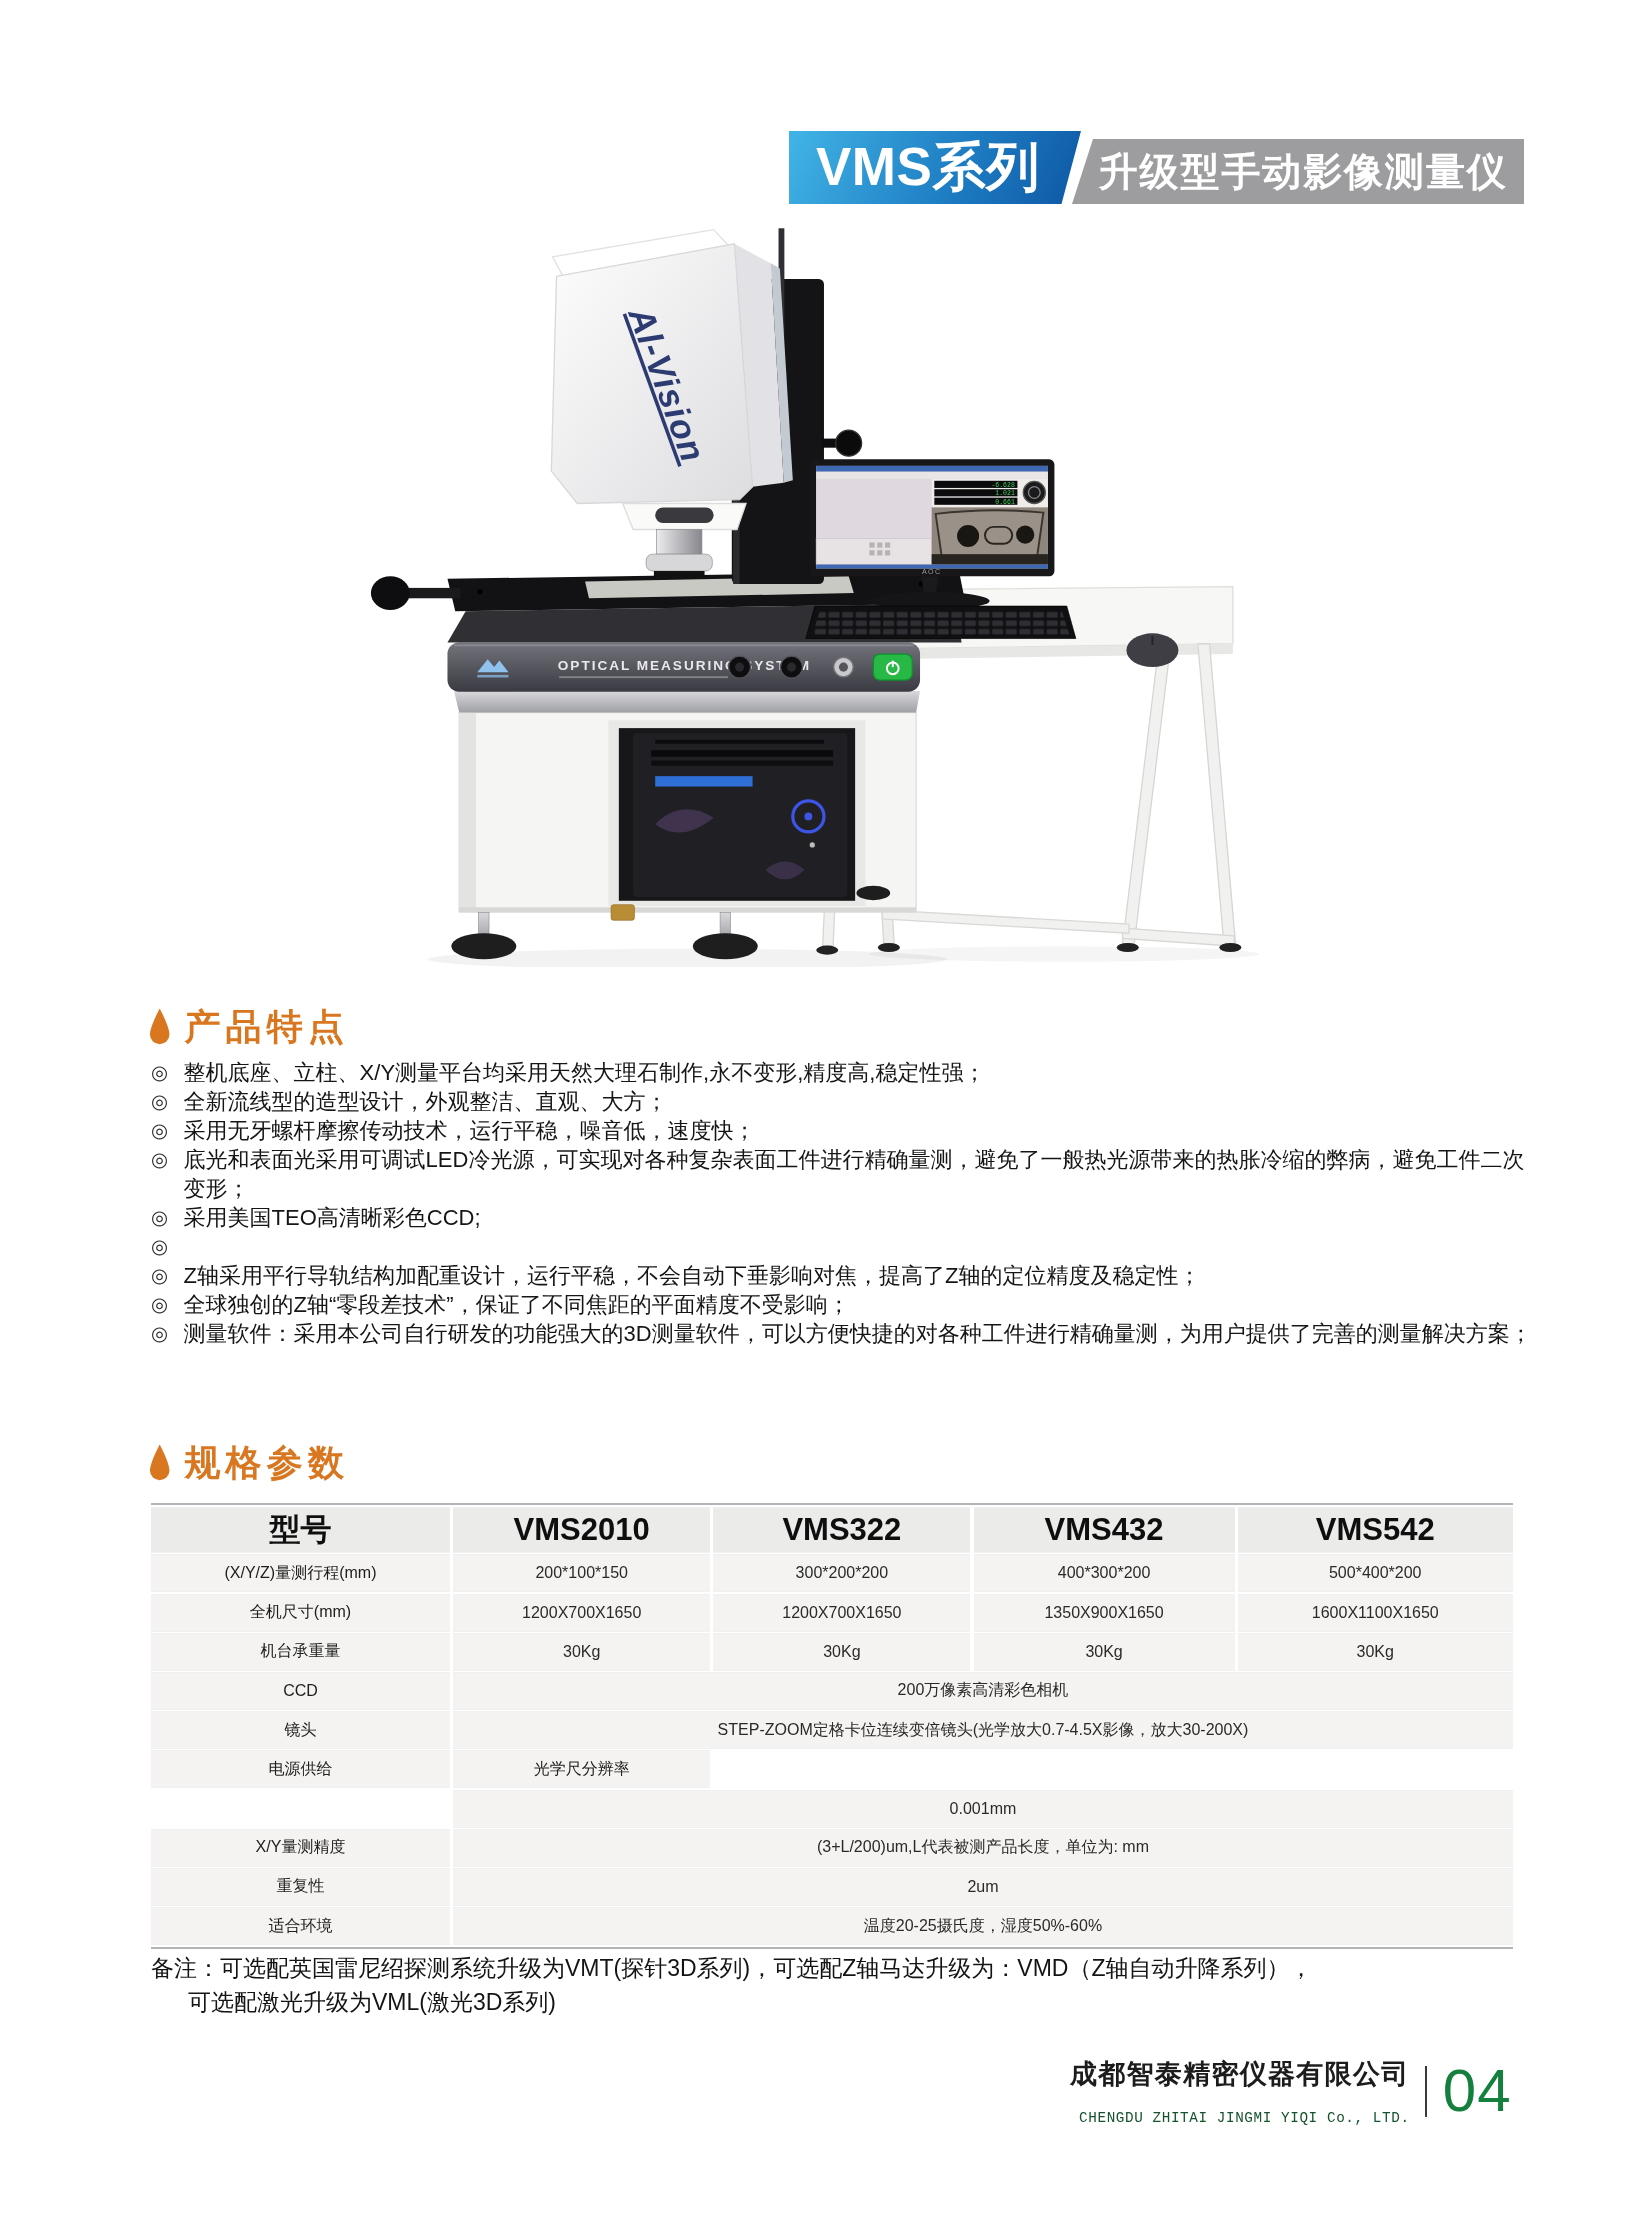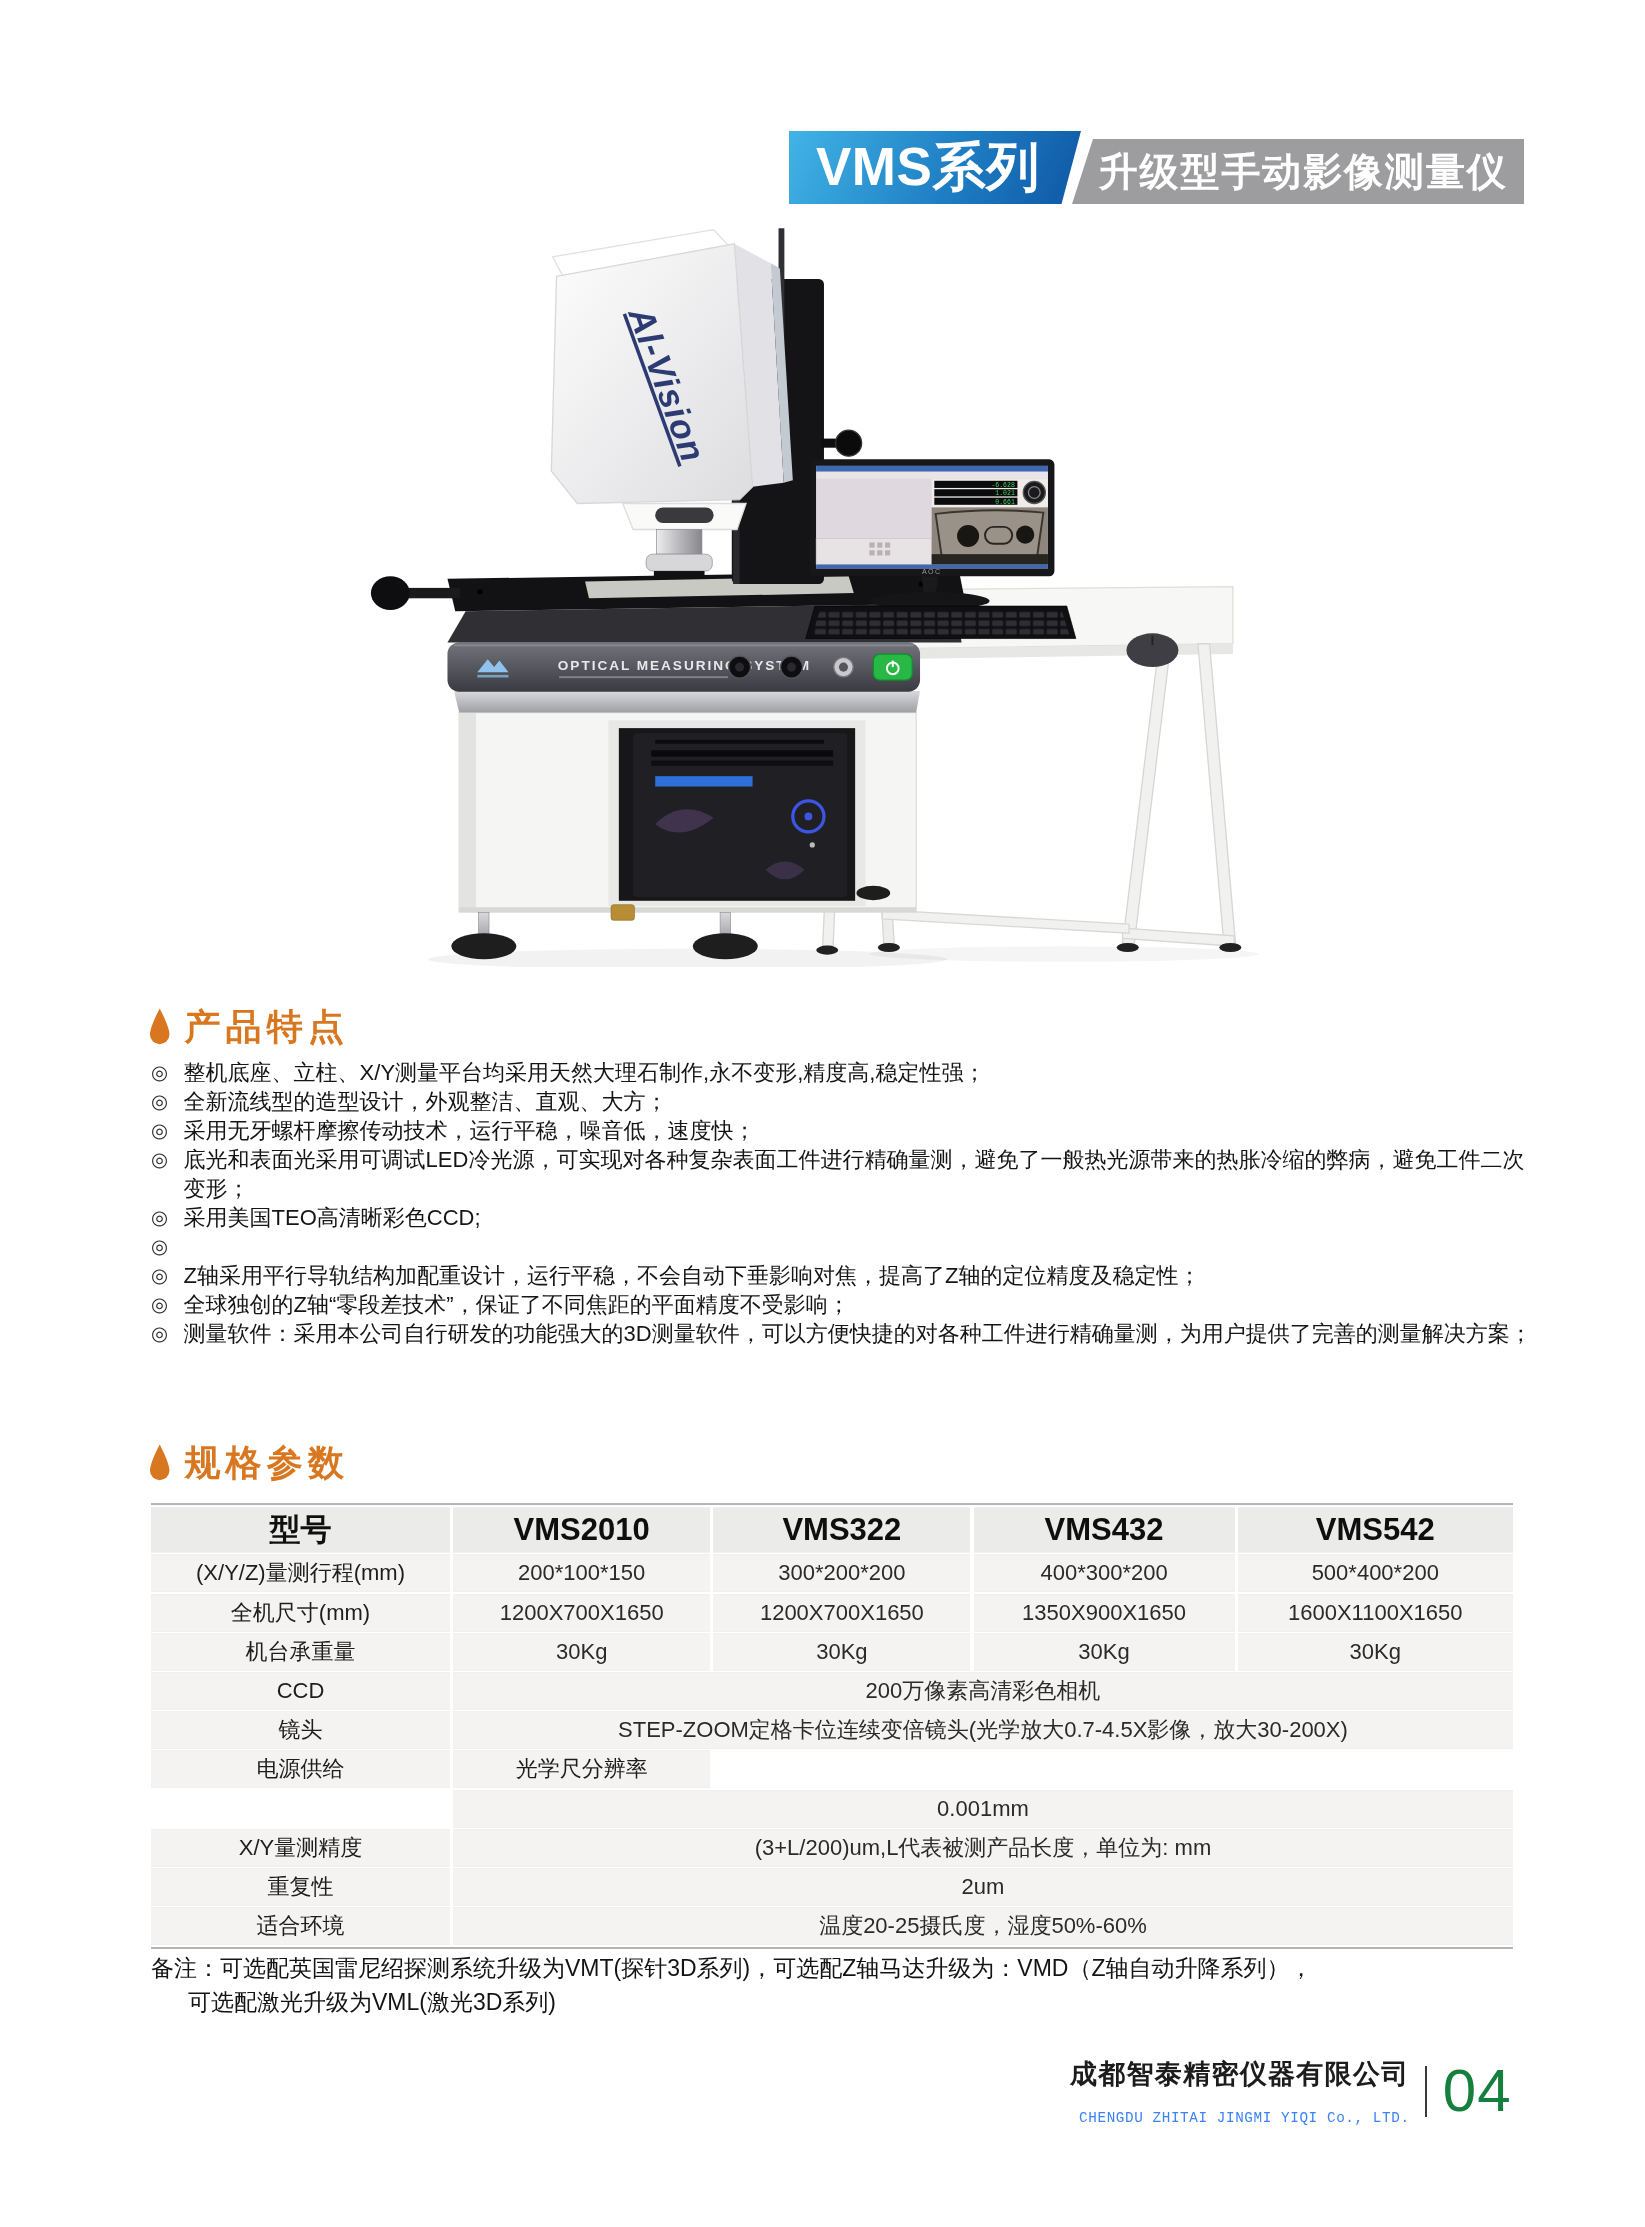--- a/index.html
+++ b/index.html
@@ -26,34 +26,34 @@
   .feat-list{position:absolute;left:151px;top:1058px;width:1382px;list-style:none;margin:0;padding:0;}
   .feat-list li{display:flex;gap:15.6px;font-size:22px;line-height:29px;color:#151515;}
   .feat-list .mark{flex:0 0 auto;color:#2b2b2b;font-size:19.5px;line-height:29px;}
 
   
   .spec-wrap{position:absolute;left:151px;top:1503px;width:1362px;
     border-top:2.6px solid #b4b4b6;border-bottom:2.6px solid #b4b4b6;padding:3.2px 0;}
   .spec-table{display:grid;grid-template-columns:299px 257px 257px 261px 275px;
     grid-template-rows:44px repeat(10,36px);gap:3.2px;}
   .cell{display:flex;align-items:center;justify-content:center;background:#f4f3f1;
-    font-size:22px;color:#2a2a2a;box-shadow:0 -0.6px 0 rgba(0,0,0,.10),0 0.6px 0 rgba(0,0,0,.10);}
+    font-size:16px;color:#2a2a2a;box-shadow:0 -0.6px 0 rgba(0,0,0,.10),0 0.6px 0 rgba(0,0,0,.10);}
   .cell.hd{background:#ebebea;font-weight:bold;font-size:31px;color:#0f0f0f;}
   .cell.lab{color:#1d1d1d;}
   .cell.span4{grid-column:2/6;}
 
   
   .notes{position:absolute;left:151px;top:1951px;width:1395px;font-size:23px;line-height:34px;color:#141414;}
   .notes .l2{margin-left:37px;}
 
   
   .footer{position:absolute;top:2056px;right:134px;display:flex;align-items:center;gap:15.6px;}
   .f-text{text-align:right;font-family:Liberation Mono, monospace;}
   .f-cn{font-size:27px;font-weight:bold;color:#1c1c1c;letter-spacing:1.3px;}
-  .f-en{font-size:14.3px;color:#3b82f6;letter-spacing:0.6px;margin-top:18px;}
+  .f-en{font-size:14.3px;color:#14532d;letter-spacing:0.6px;margin-top:18px;}
   .f-div{width:1.9px;height:51px;background:#3a3a3a;}
   .f-num{font-size:60px;color:#15803d;line-height:1;letter-spacing:1.3px;}
 
   .photo{position:absolute;left:350px;top:214px;width:909px;height:753px;}
 </style>
 </head>
 <body>
 
 <div class="page">
 

